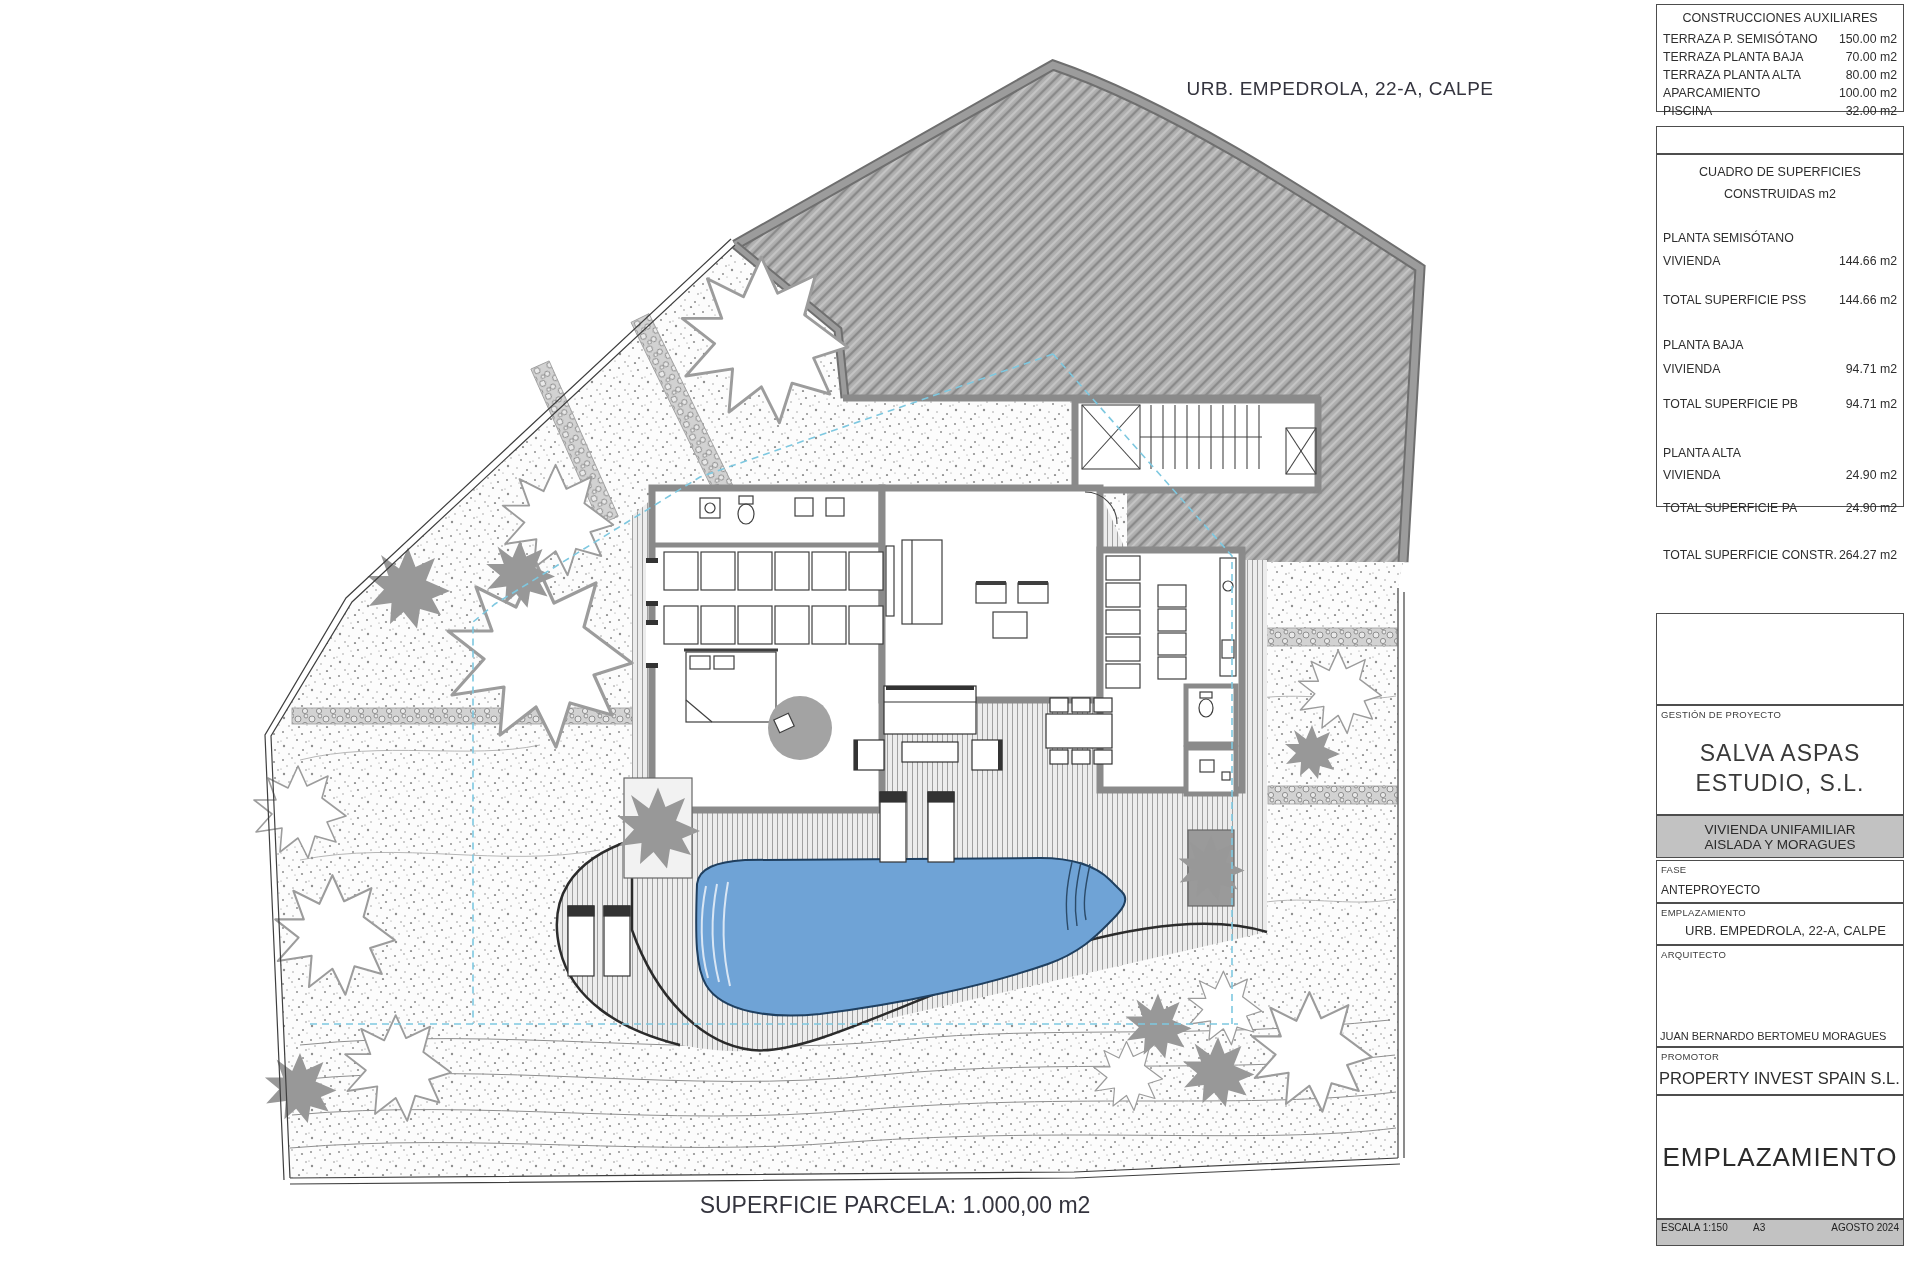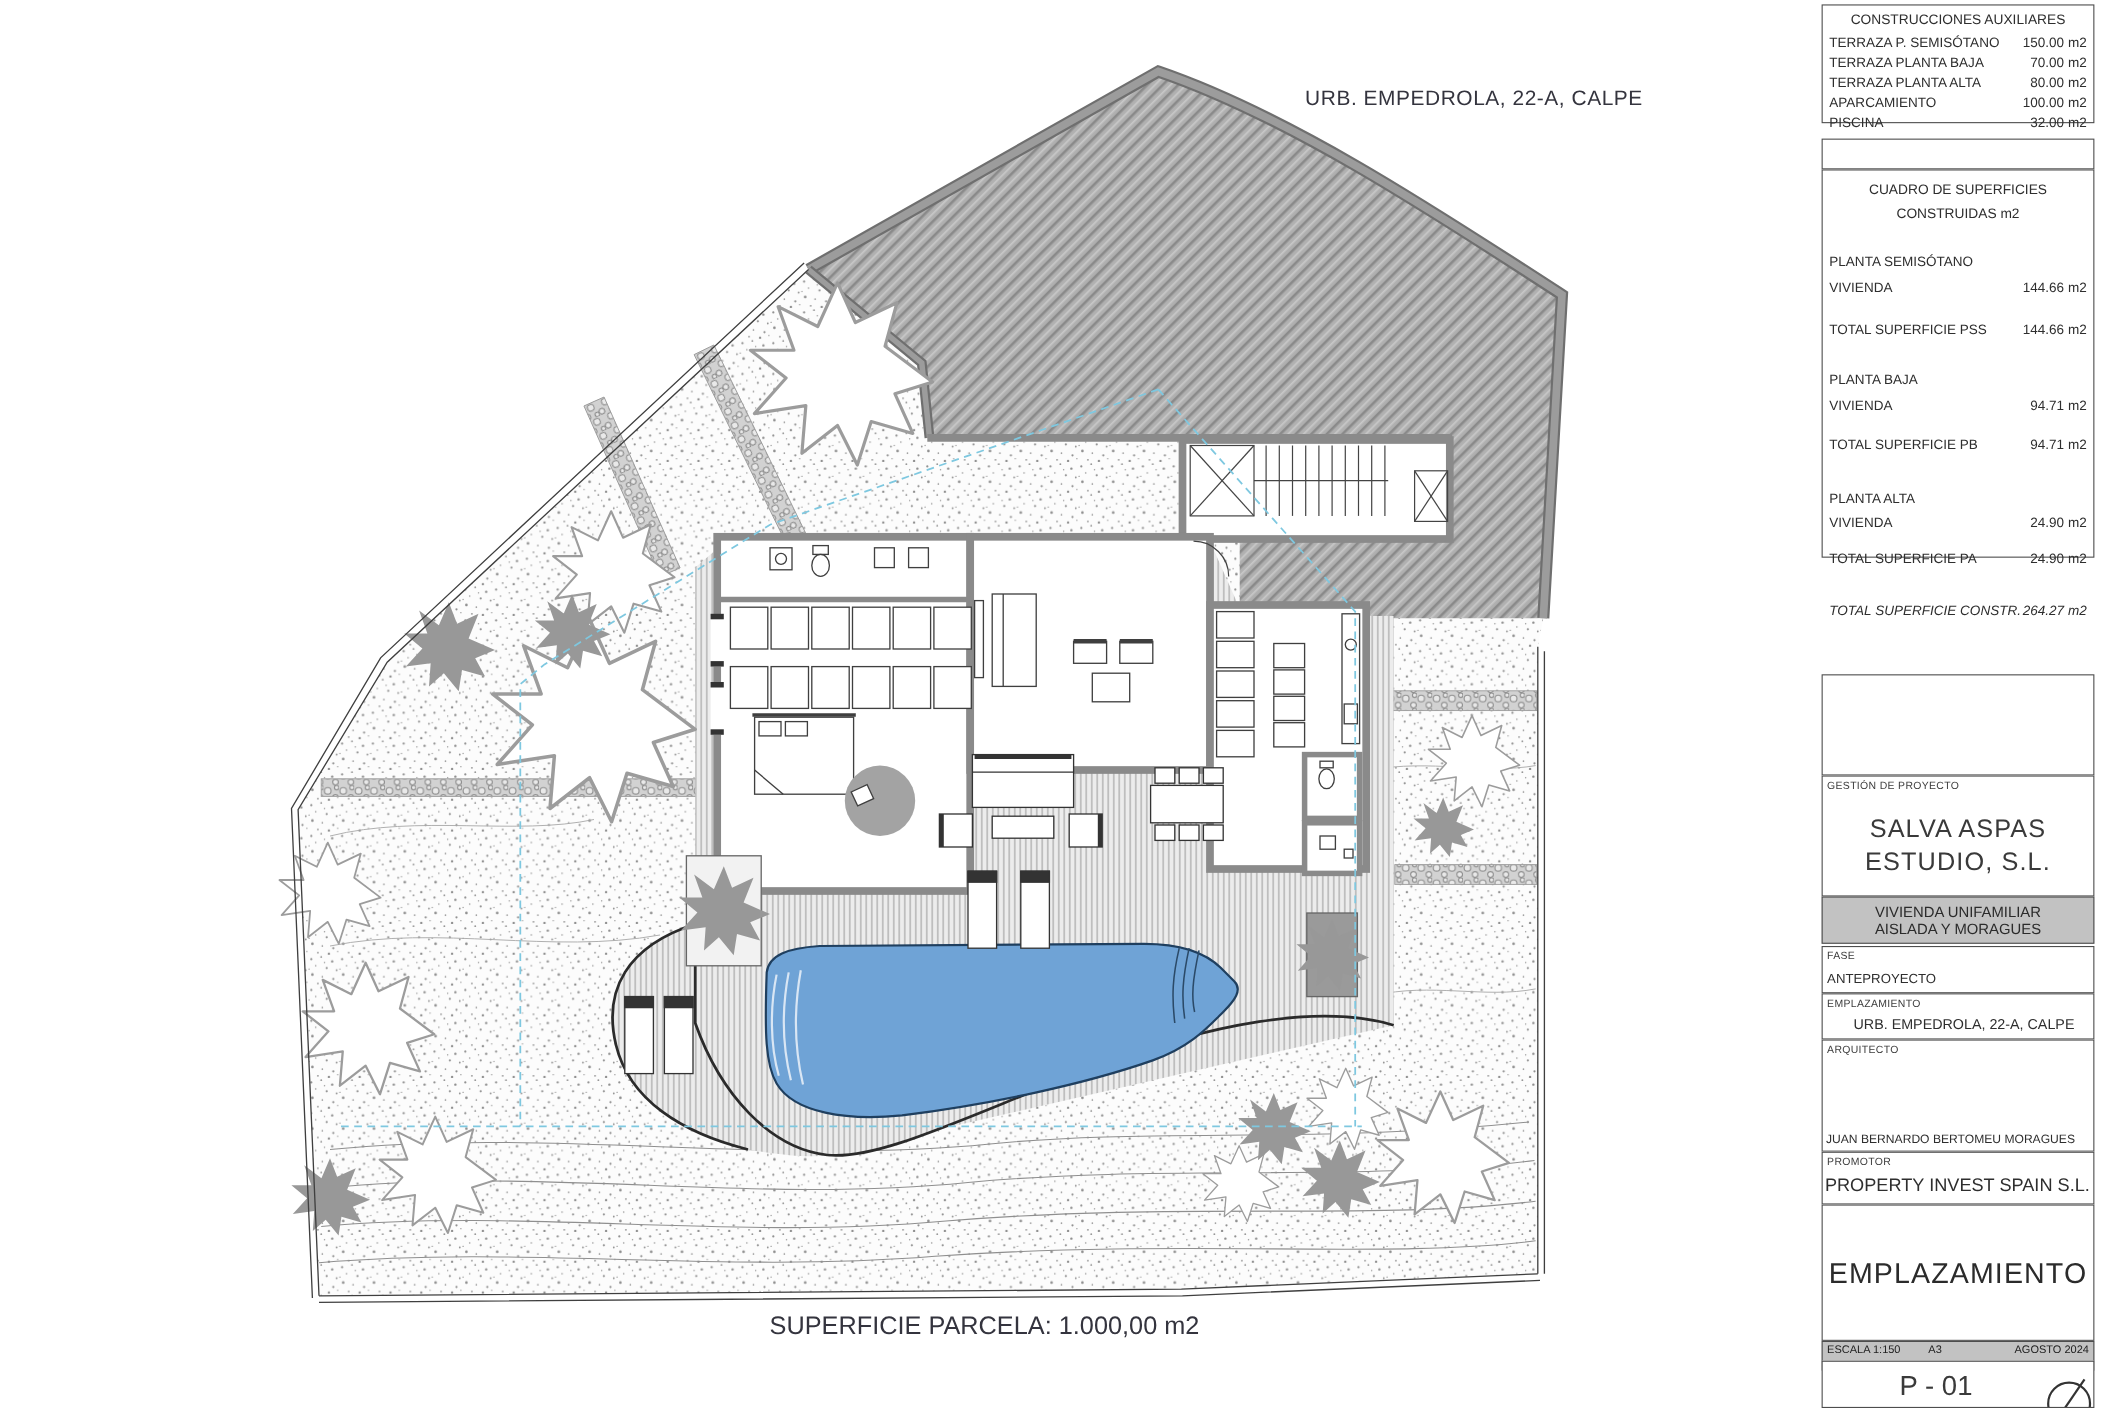--- a/index.html
+++ b/index.html
@@ -334,21 +334,21 @@
     <div class="tb-title" style="margin-top:8px;">CONSTRUIDAS m2</div>
     <div class="heading" style="top:76px;">PLANTA SEMISÓTANO</div>
     <div class="row" style="top:99px;"><span>VIVIENDA</span><span class="val">144.66 m2</span></div>
     <div class="row" style="top:138px;"><span>TOTAL SUPERFICIE PSS</span><span class="val">144.66 m2</span></div>
     <div class="heading" style="top:183px;">PLANTA BAJA</div>
     <div class="row" style="top:207px;"><span>VIVIENDA</span><span class="val">94.71 m2</span></div>
     <div class="row" style="top:242px;"><span>TOTAL SUPERFICIE PB</span><span class="val">94.71 m2</span></div>
     <div class="heading" style="top:291px;">PLANTA ALTA</div>
     <div class="row" style="top:313px;"><span>VIVIENDA</span><span class="val">24.90 m2</span></div>
     <div class="row" style="top:346px;"><span>TOTAL SUPERFICIE PA</span><span class="val">24.90 m2</span></div>
-    <div class="row" style="top:393px;font-style:italic;"><span>TOTAL SUPERFICIE CONSTR.</span><span class="val">264.27 m2</span></div>
+    <div class="row" style="top:393px;"><span>TOTAL SUPERFICIE CONSTR.</span><span class="val">264.27 m2</span></div>
   </div>
 
   <div class="tb-box" style="top:613px;height:92px;"></div>
 
   <div class="tb-box" style="top:705px;height:110px;padding-left:48px;">
     <div class="minilabel">GESTIÓN DE PROYECTO</div>
     <div class="studio" style="top:34px;">SALVA ASPAS</div>
     <div class="studio" style="top:64px;">ESTUDIO, S.L.</div>
   </div>
 
@@ -380,22 +380,15 @@
   <div class="tb-box" style="top:1095px;height:124px;">
     <div class="sheet-title">EMPLAZAMIENTO</div>
   </div>
 
   <div class="tb-box meta" style="top:1219px;height:27px;">
     <span style="left:4px;">ESCALA 1:150</span>
     <span style="left:96px;">A3</span>
     <span style="right:4px;">AGOSTO 2024</span>
   </div>
 
-  <div class="tb-box" style="top:1237px;height:43px;overflow:hidden;">
-    <div class="sheetnum">P - 01</div>
-    <svg width="48" height="48" style="position:absolute;left:200px;top:14px;">
-      <circle cx="24" cy="24" r="19" fill="none" stroke="#333" stroke-width="2"></circle>
-      <line x1="38" y1="2" x2="12" y2="40" stroke="#333" stroke-width="2"></line>
-    </svg>
-  </div>
 
 </aside>
 </div>
 
 </body></html>

